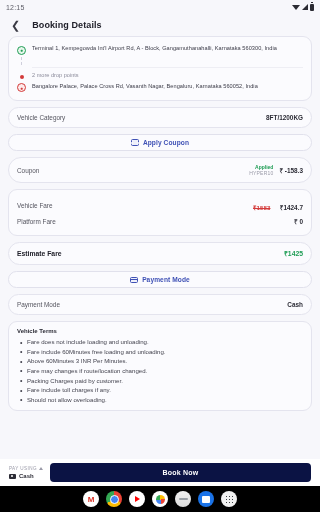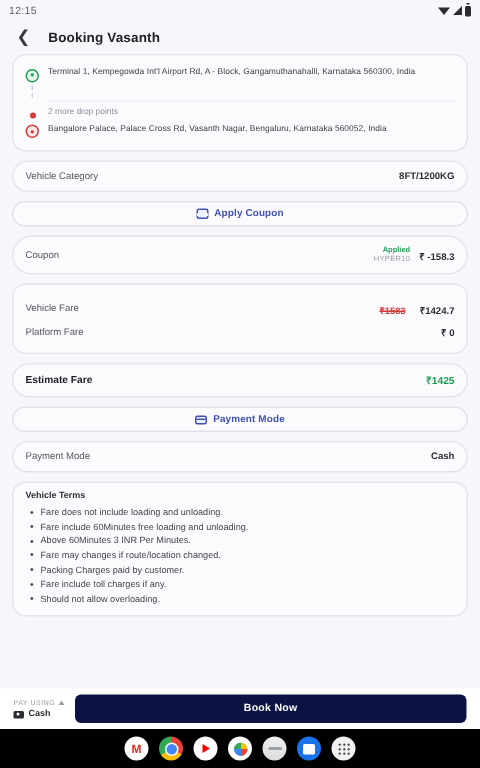--- a/index.html
+++ b/index.html
@@ -121,21 +121,21 @@
     <span>12:15</span>
     <span class="sb-right">
       <i class="ico-wifi"></i>
       <i class="ico-sig"></i>
       <i class="ico-bat"></i>
     </span>
   </div>
 
   <div class="appbar">
     <span class="back">❮</span>
-    <span class="appbar-title">Booking Vasanth</span>
+    <span class="appbar-title">Booking Details</span>
   </div>
 
   <div class="content">
 
     <div class="card">
       <div class="addr-row">
         <span class="pin green">●</span>
         <span class="addr-text">Terminal 1, Kempegowda Int'l Airport Rd, A - Block, Gangamuthanahalli, Karnataka 560300, India</span>
       </div>
       <div class="mid-line"></div>

